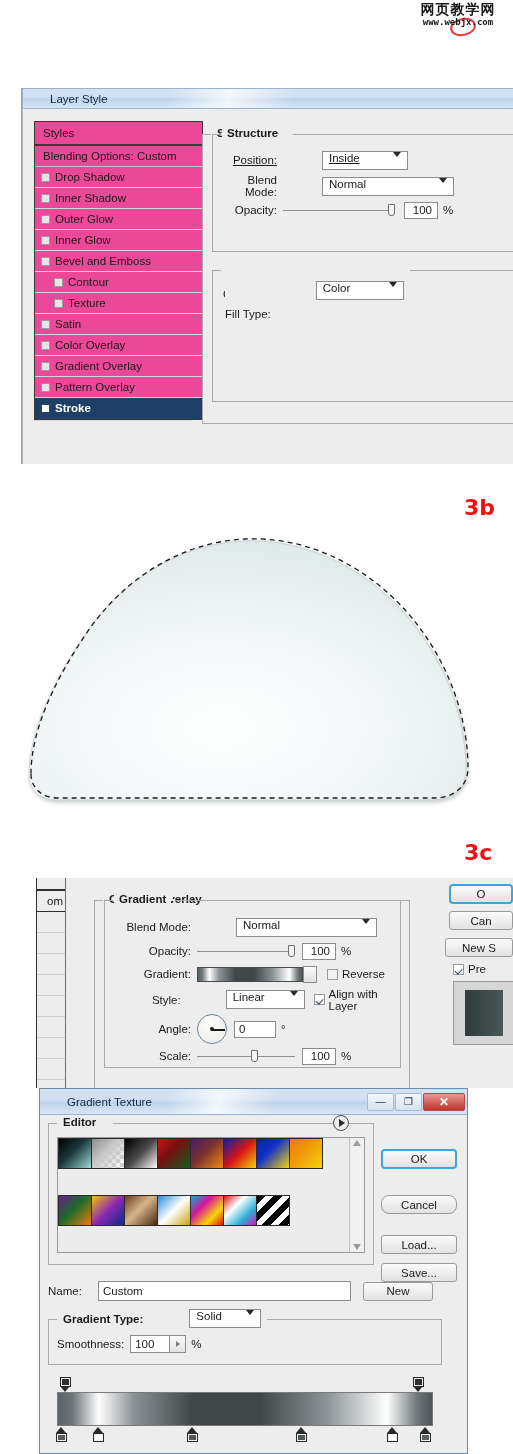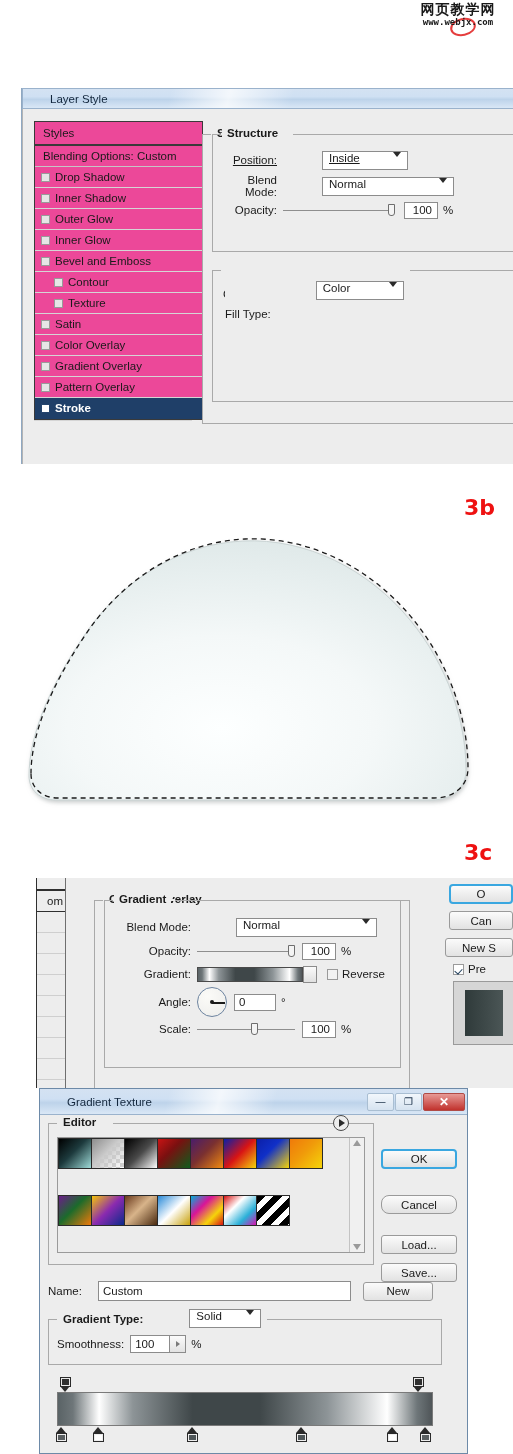--- a/index.html
+++ b/index.html
@@ -438,20 +438,29 @@
             <div style="display:flex;align-items:center;">
               <div id="grad-preview" style="width: 106px; height: 15px; border: 1px solid rgb(74, 74, 74); background: linear-gradient(to right, rgb(90, 99, 102) 0%, rgb(110, 118, 121) 4%, rgb(255, 255, 255) 11%, rgb(141, 148, 151) 20%, rgb(63, 71, 73) 36%, rgb(63, 71, 73) 54%, rgb(141, 148, 151) 72%, rgb(255, 255, 255) 88%, rgb(110, 118, 121) 96%, rgb(79, 85, 88) 100%);"></div>
               <div style="width:14px;height:17px;border:1px solid #8c8c8c;background:linear-gradient(#fbfbfb,#e0e0e0);display:flex;align-items:center;justify-content:center;">
                 <i class="arr" style="margin:0;"></i>
               </div>
               <span class="cbx2" style="margin-left:10px;"></span>
               <span style="font-size:11.5px;padding-left:4px;">Reverse</span>
             </div>
           </div>
 
+          <div class="frow" style="height:27px;">
+            <div class="flabel" style="width:92px;">Style:</div>
+            <div class="combo" style="width:88px;">
+              <span>Linear</span>
+              <i class="arr"></i>
+            </div>
+            <span class="cbx2 on" style="margin-left:9px;"></span>
+            <span style="font-size:11.5px;padding-left:4px;">Align with Layer</span>
+          </div>
 
           <div class="frow" style="height:32px;">
             <div class="flabel" style="width:92px;">Angle:</div>
             <div style="width:30px;height:30px;border-radius:50%;border:1px solid #6d84a0;background:radial-gradient(circle at 35% 30%,#fbfbf8,#ececea);position:relative;">
               <div style="position:absolute;left:50%;top:50%;width:13px;height:1.6px;background:#1a1a1a;"></div>
               <div style="position:absolute;left:calc(50% - 2px);top:calc(50% - 2px);width:4px;height:4px;border-radius:50%;background:#1a1a1a;"></div>
             </div>
             <div class="txtfield" style="width:42px;margin-left:7px;">0</div>
             <div class="unit">°</div>
           </div>

